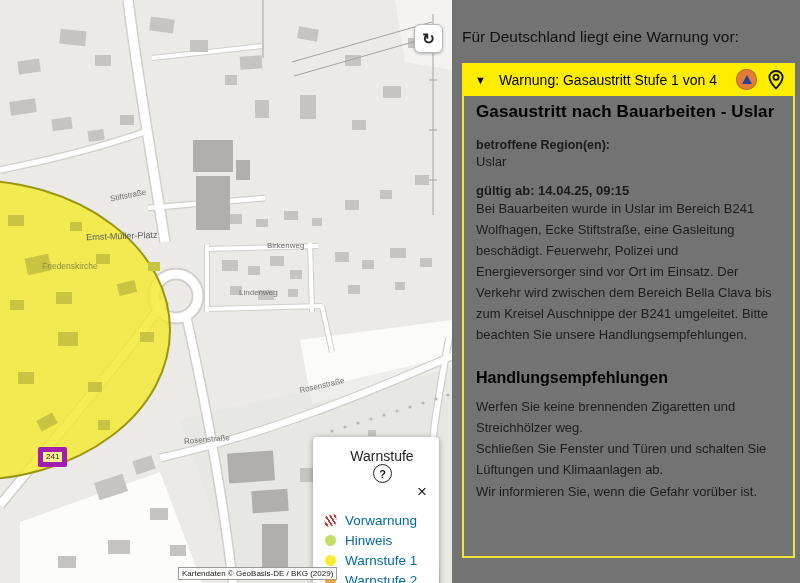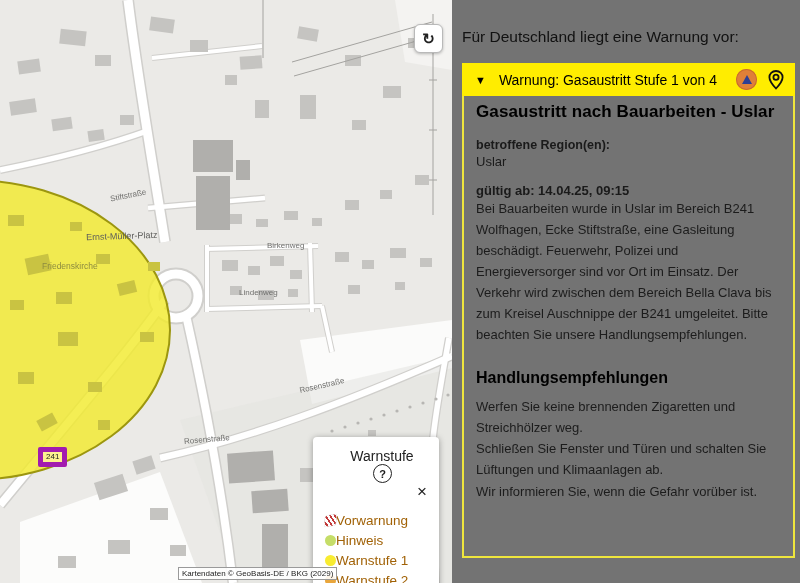--- a/index.html
+++ b/index.html
@@ -27,21 +27,21 @@
 
   
   .legend{position:absolute;left:313px;top:437px;width:126px;height:200px;background:#fff;
           border-radius:4px;box-shadow:0 1px 6px rgba(0,0,0,.35);padding:11px 8px 0 12px;box-sizing:border-box;}
   .legend-header{display:flex;align-items:center;flex-direction:column;}
   .legend-title{font-size:14px;color:#222;margin-left:8px;}
   .legend-help{width:17px;height:17px;border:1.5px solid #222;border-radius:50%;font-size:11px;font-weight:bold;
                display:flex;align-items:center;justify-content:center;margin-left:9px;cursor:pointer;}
   .legend-close{margin-left:auto;margin-right:4px;font-size:17px;line-height:17px;color:#222;cursor:pointer;}
   .legend-items{margin-top:13px;display:flex;flex-direction:column;gap:5px;}
-  .legend-item{display:flex;align-items:center;font-size:13.5px;color:#a16207;line-height:15px;}
+  .legend-item{display:flex;align-items:center;gap:9px;font-size:13.5px;color:#0369a1;line-height:15px;}
   .swatch{width:11px;height:11px;border-radius:50%;flex:none;}
   .swatch.hatched{border-radius:2px;transform:skewX(-14deg) rotate(-8deg);
                   background:repeating-linear-gradient(55deg,#fff 0 2px,#c23a3a 2px 3.5px);
                   box-shadow:0 0 0 .5px #e0e0e0;}
 
   
   .info-pane{flex:1;box-sizing:border-box;padding:28px 5px 2px 10px;background:#737373;}
   .intro{font-size:15.5px;color:#111;margin:0 0 17px 0;}
   .warn-banner{height:33px;background:#ffed00;display:flex;align-items:center;padding:0 9px 0 13px;cursor:pointer;}
   .collapse-tri{font-size:11px;color:#000;margin-right:13px;}

